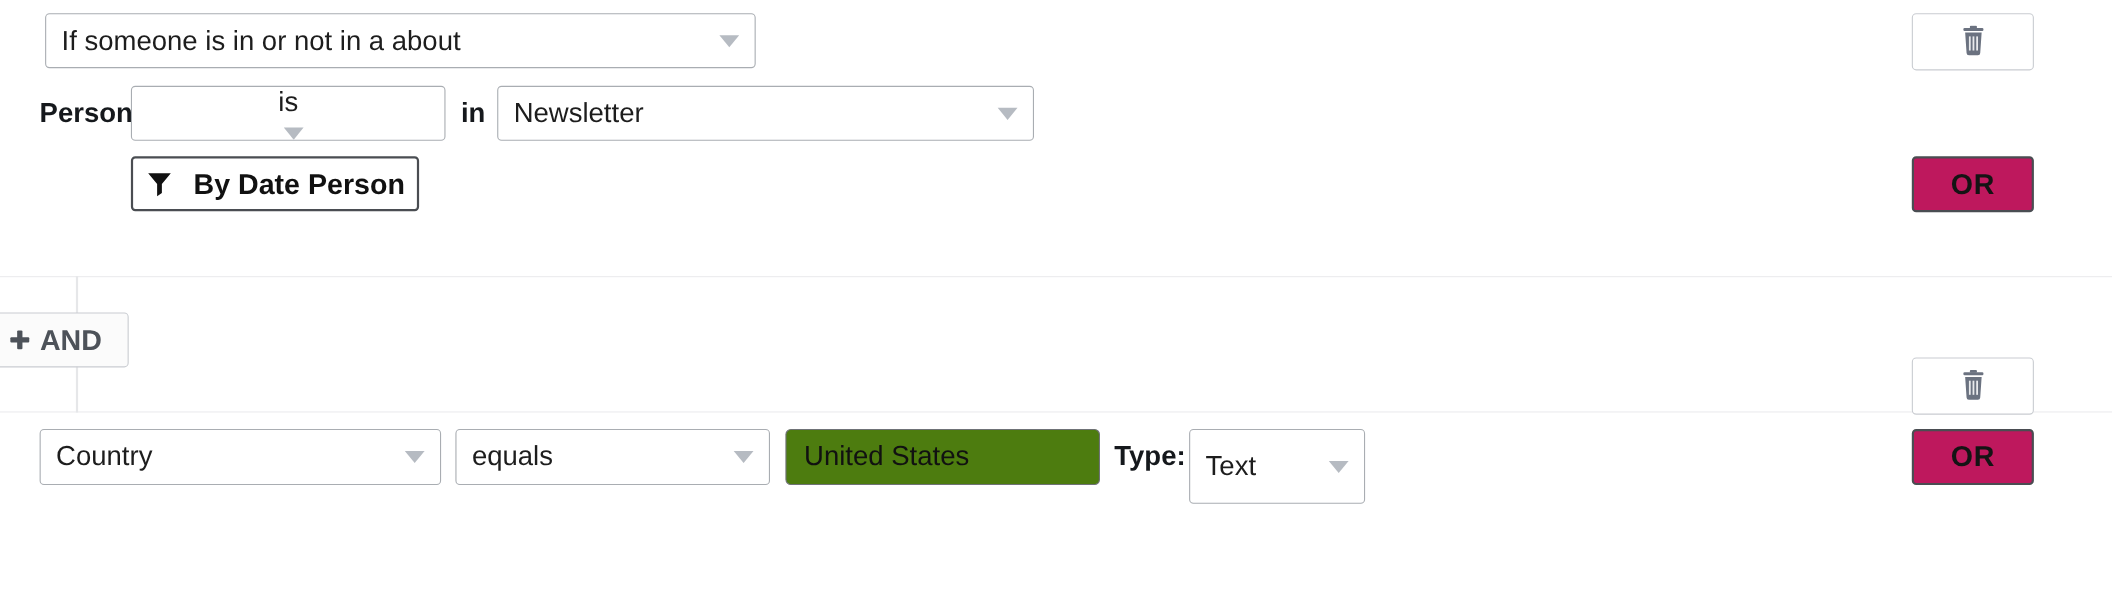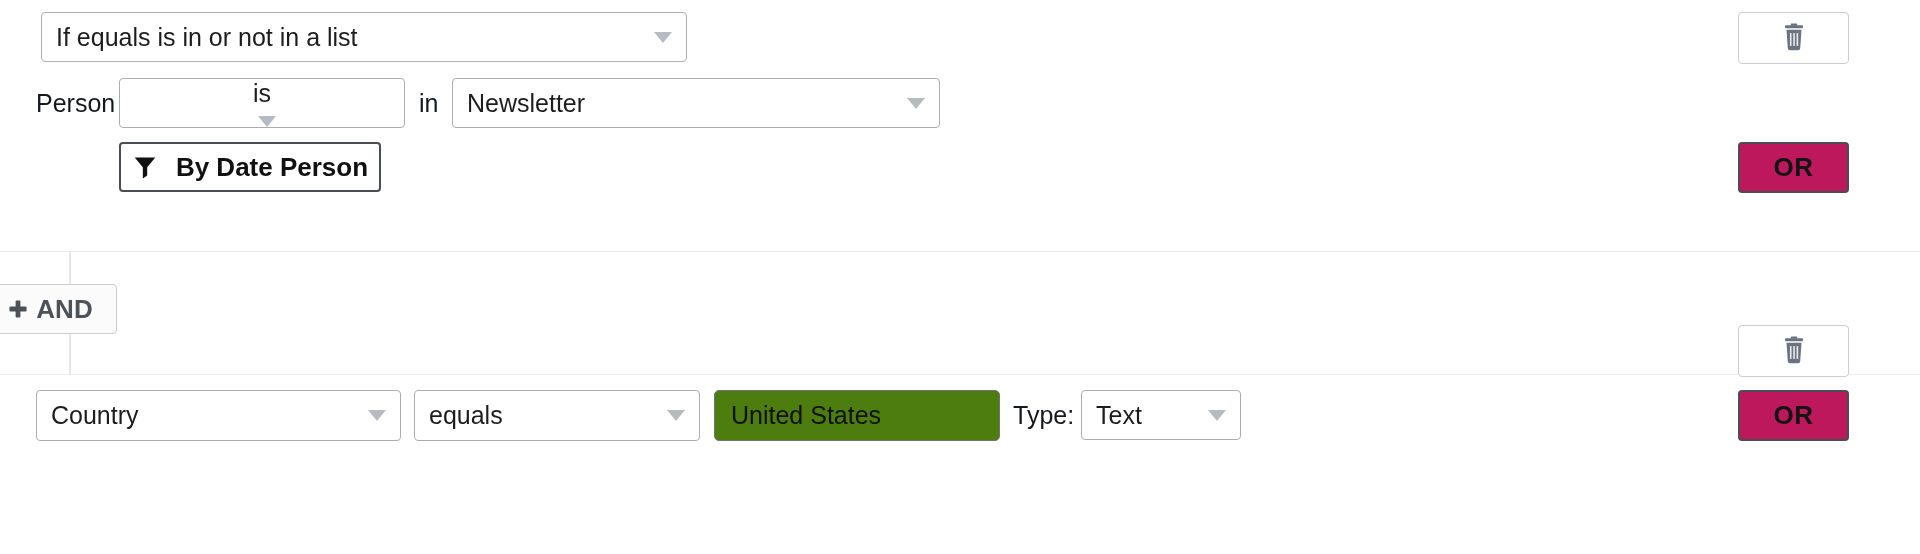--- a/index.html
+++ b/index.html
@@ -63,21 +63,21 @@
     padding: 0 16px;
     font-size: 25px;
     color: #111111;
     white-space: nowrap;
     overflow: hidden;
   }
 
   .plainlabel {
     position: absolute;
     font-size: 25px;
-    font-weight: normal;
+    font-weight: bold;
     color: #15181c;
     white-space: nowrap;
     display: flex;
     align-items: center;
   }
 
   
   .btn-light {
     position: absolute;
     box-sizing: border-box;
@@ -151,21 +151,21 @@
     background: #e6e7e9;
     z-index: 1;
   }
 </style>
 </head>
 <body>
 
 <div class="builder">
 
   <div class="select" style="left:41px; top:12px; width:646px; height:50px;">
-    <span class="val">If equals is in or not in a list</span>
+    <span class="val">If someone is in or not in a about</span>
     <span class="caret"></span>
   </div>
 
   <div class="btn-light" style="left:1738px; top:12px; width:111px; height:52px;">
     <svg class="trash-ico" viewBox="0 0 24 28">
       <rect x="3.5" y="2.2" width="17" height="2.6" rx="1" fill="#6b7280"></rect>
       <rect x="9" y="0.4" width="6" height="2.2" rx="0.8" fill="#6b7280"></rect>
       <path d="M5 6.2h14l-1.2 17.4a2 2 0 0 1-2 1.9H8.2a2 2 0 0 1-2-1.9L5 6.2z" fill="#6b7280"></path>
       <rect x="8.2" y="9.4" width="1.5" height="12" fill="#ffffff" opacity="0.85"></rect>
       <rect x="11.3" y="9.4" width="1.5" height="12" fill="#ffffff" opacity="0.85"></rect>
@@ -238,21 +238,21 @@
   </div>
 
   <div class="textinput" style="left:714px; top:390px; width:286px; height:51px;">
     <span class="val">United States</span>
   </div>
 
   <div class="plainlabel" style="left:1013px; top:390px; width:70px; height:51px;">
     <span>Type:</span>
   </div>
 
-  <div class="select" style="left:1081px; top:390px; width:160px; height:50px;gap:20px;">
+  <div class="select" style="left:1081px; top:390px; width:160px; height:68px;gap:20px;">
     <span class="val">Text</span>
     <span class="caret"></span>
   </div>
 
   <div class="btn-dark" style="left:1738px; top:390px; width:111px; height:51px;">
     <span>OR</span>
   </div>
 
 </div>
 

